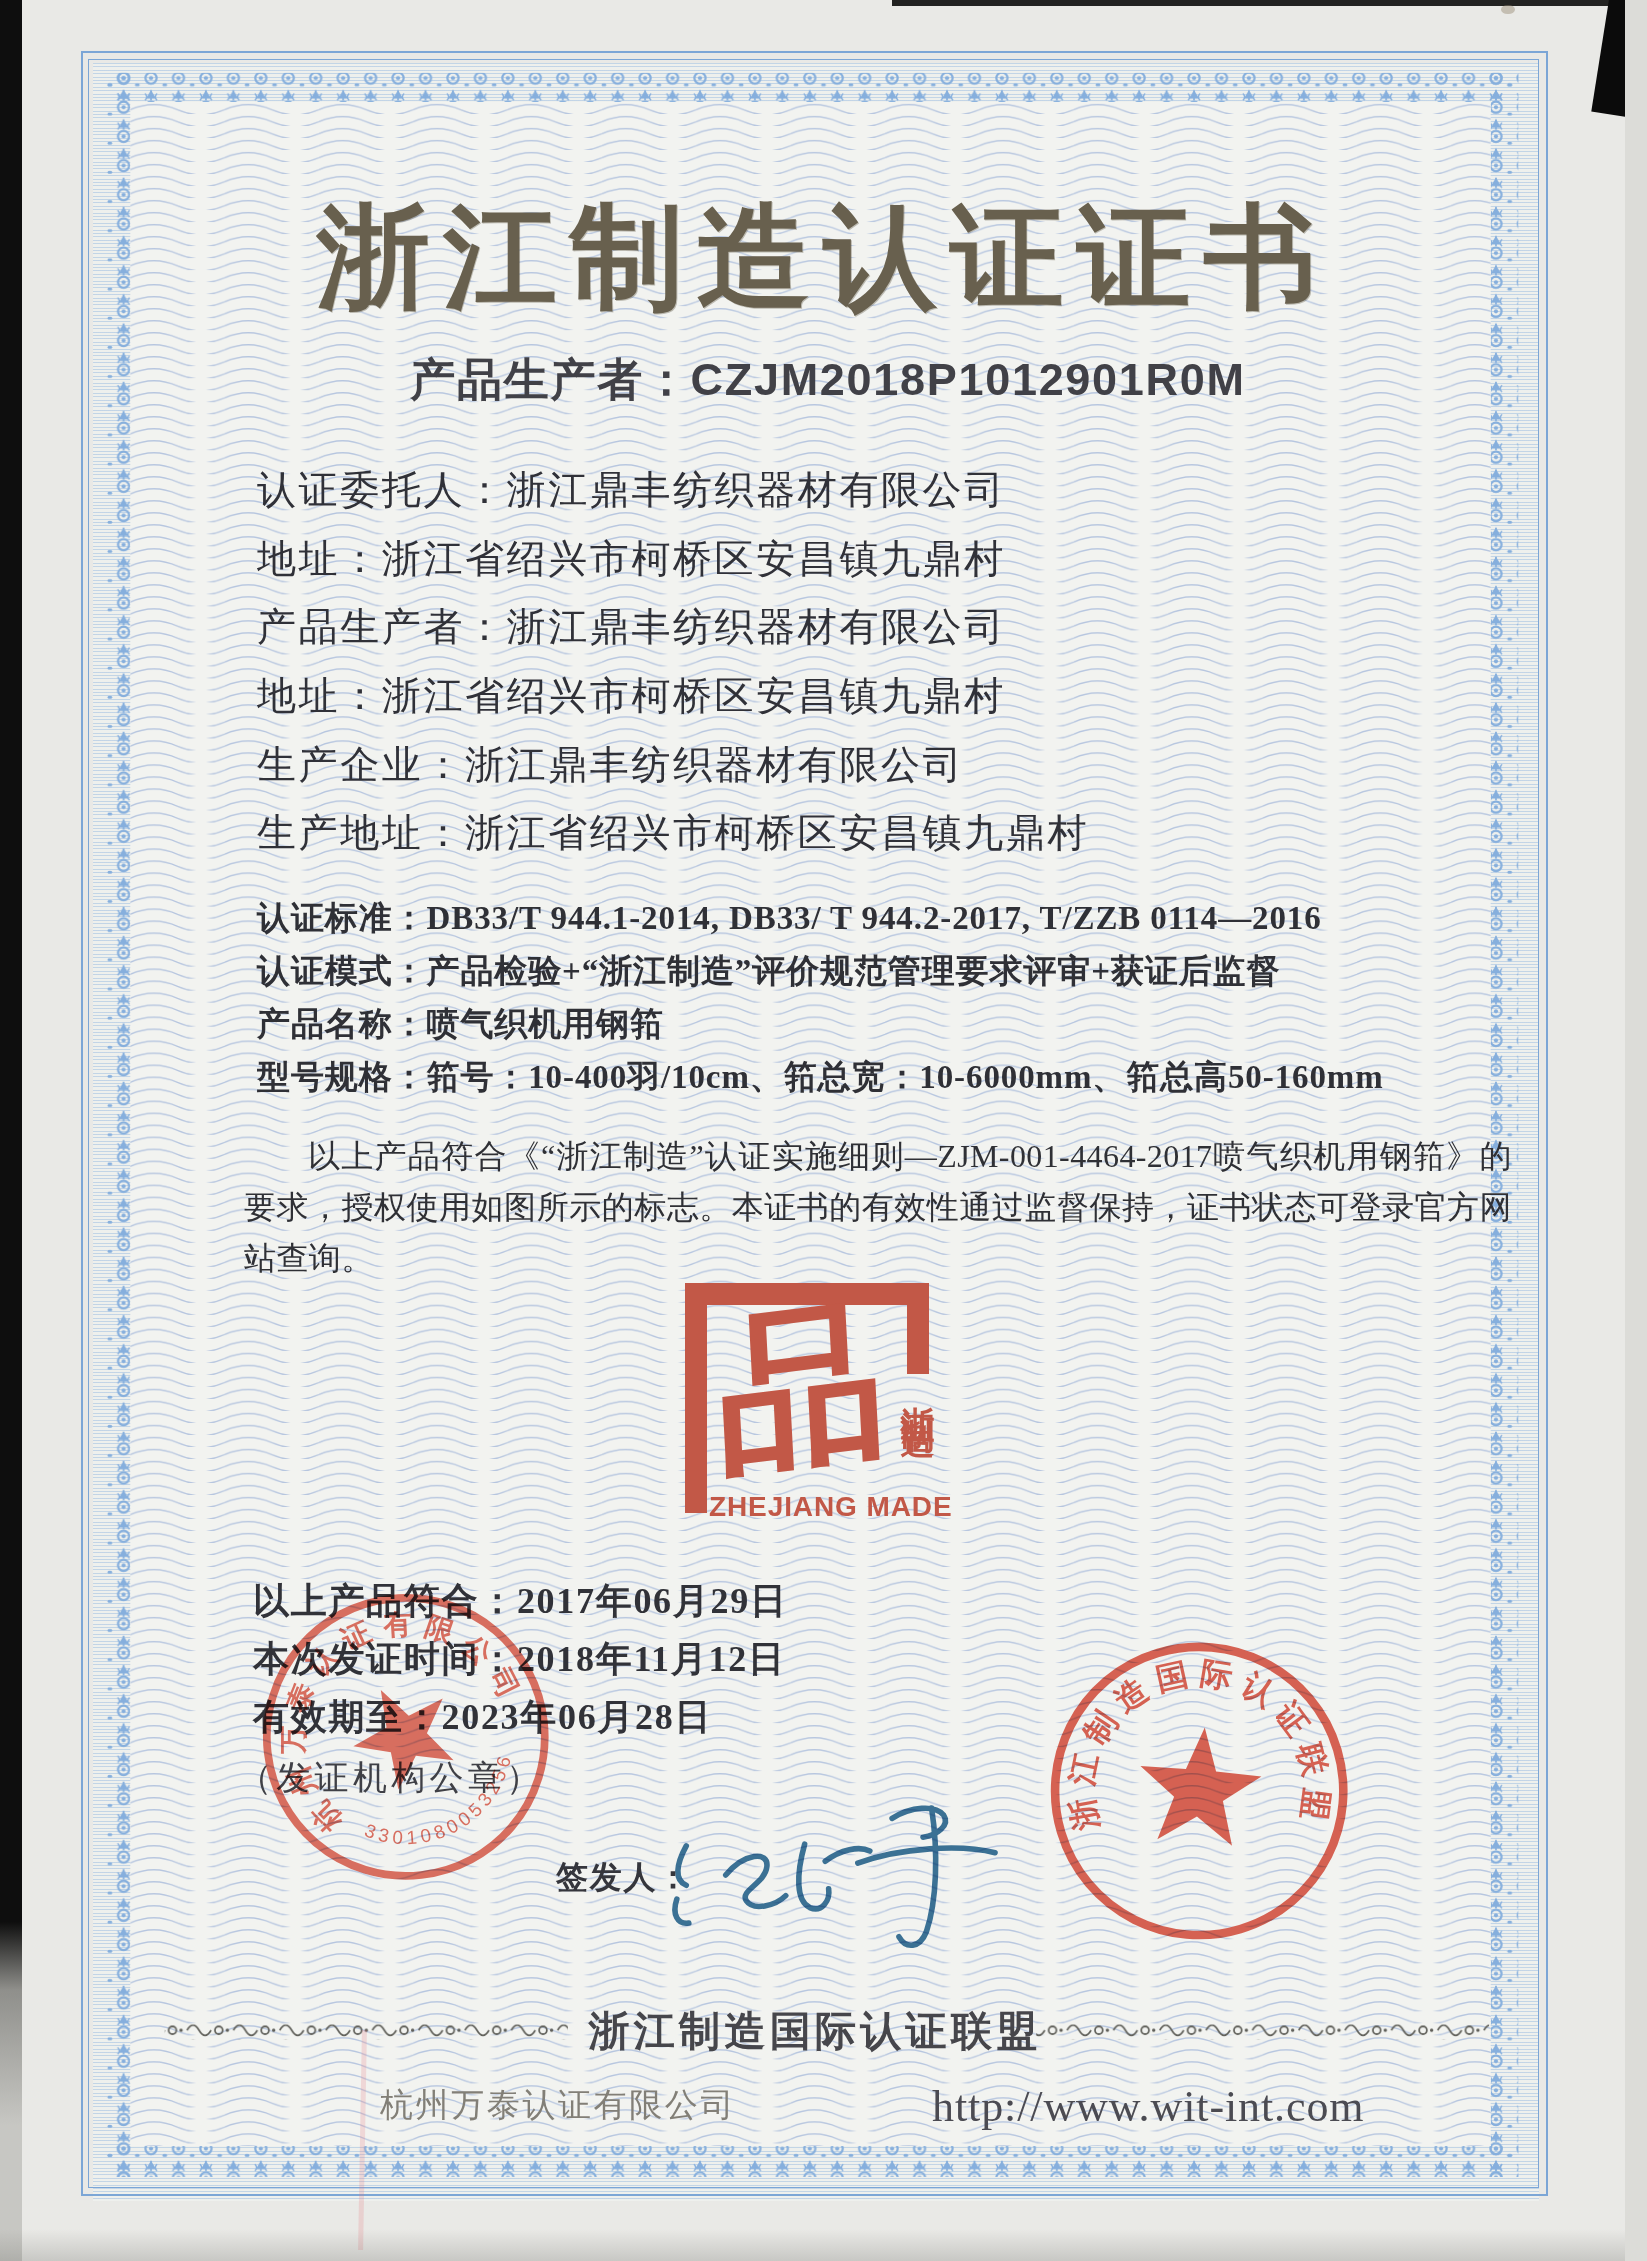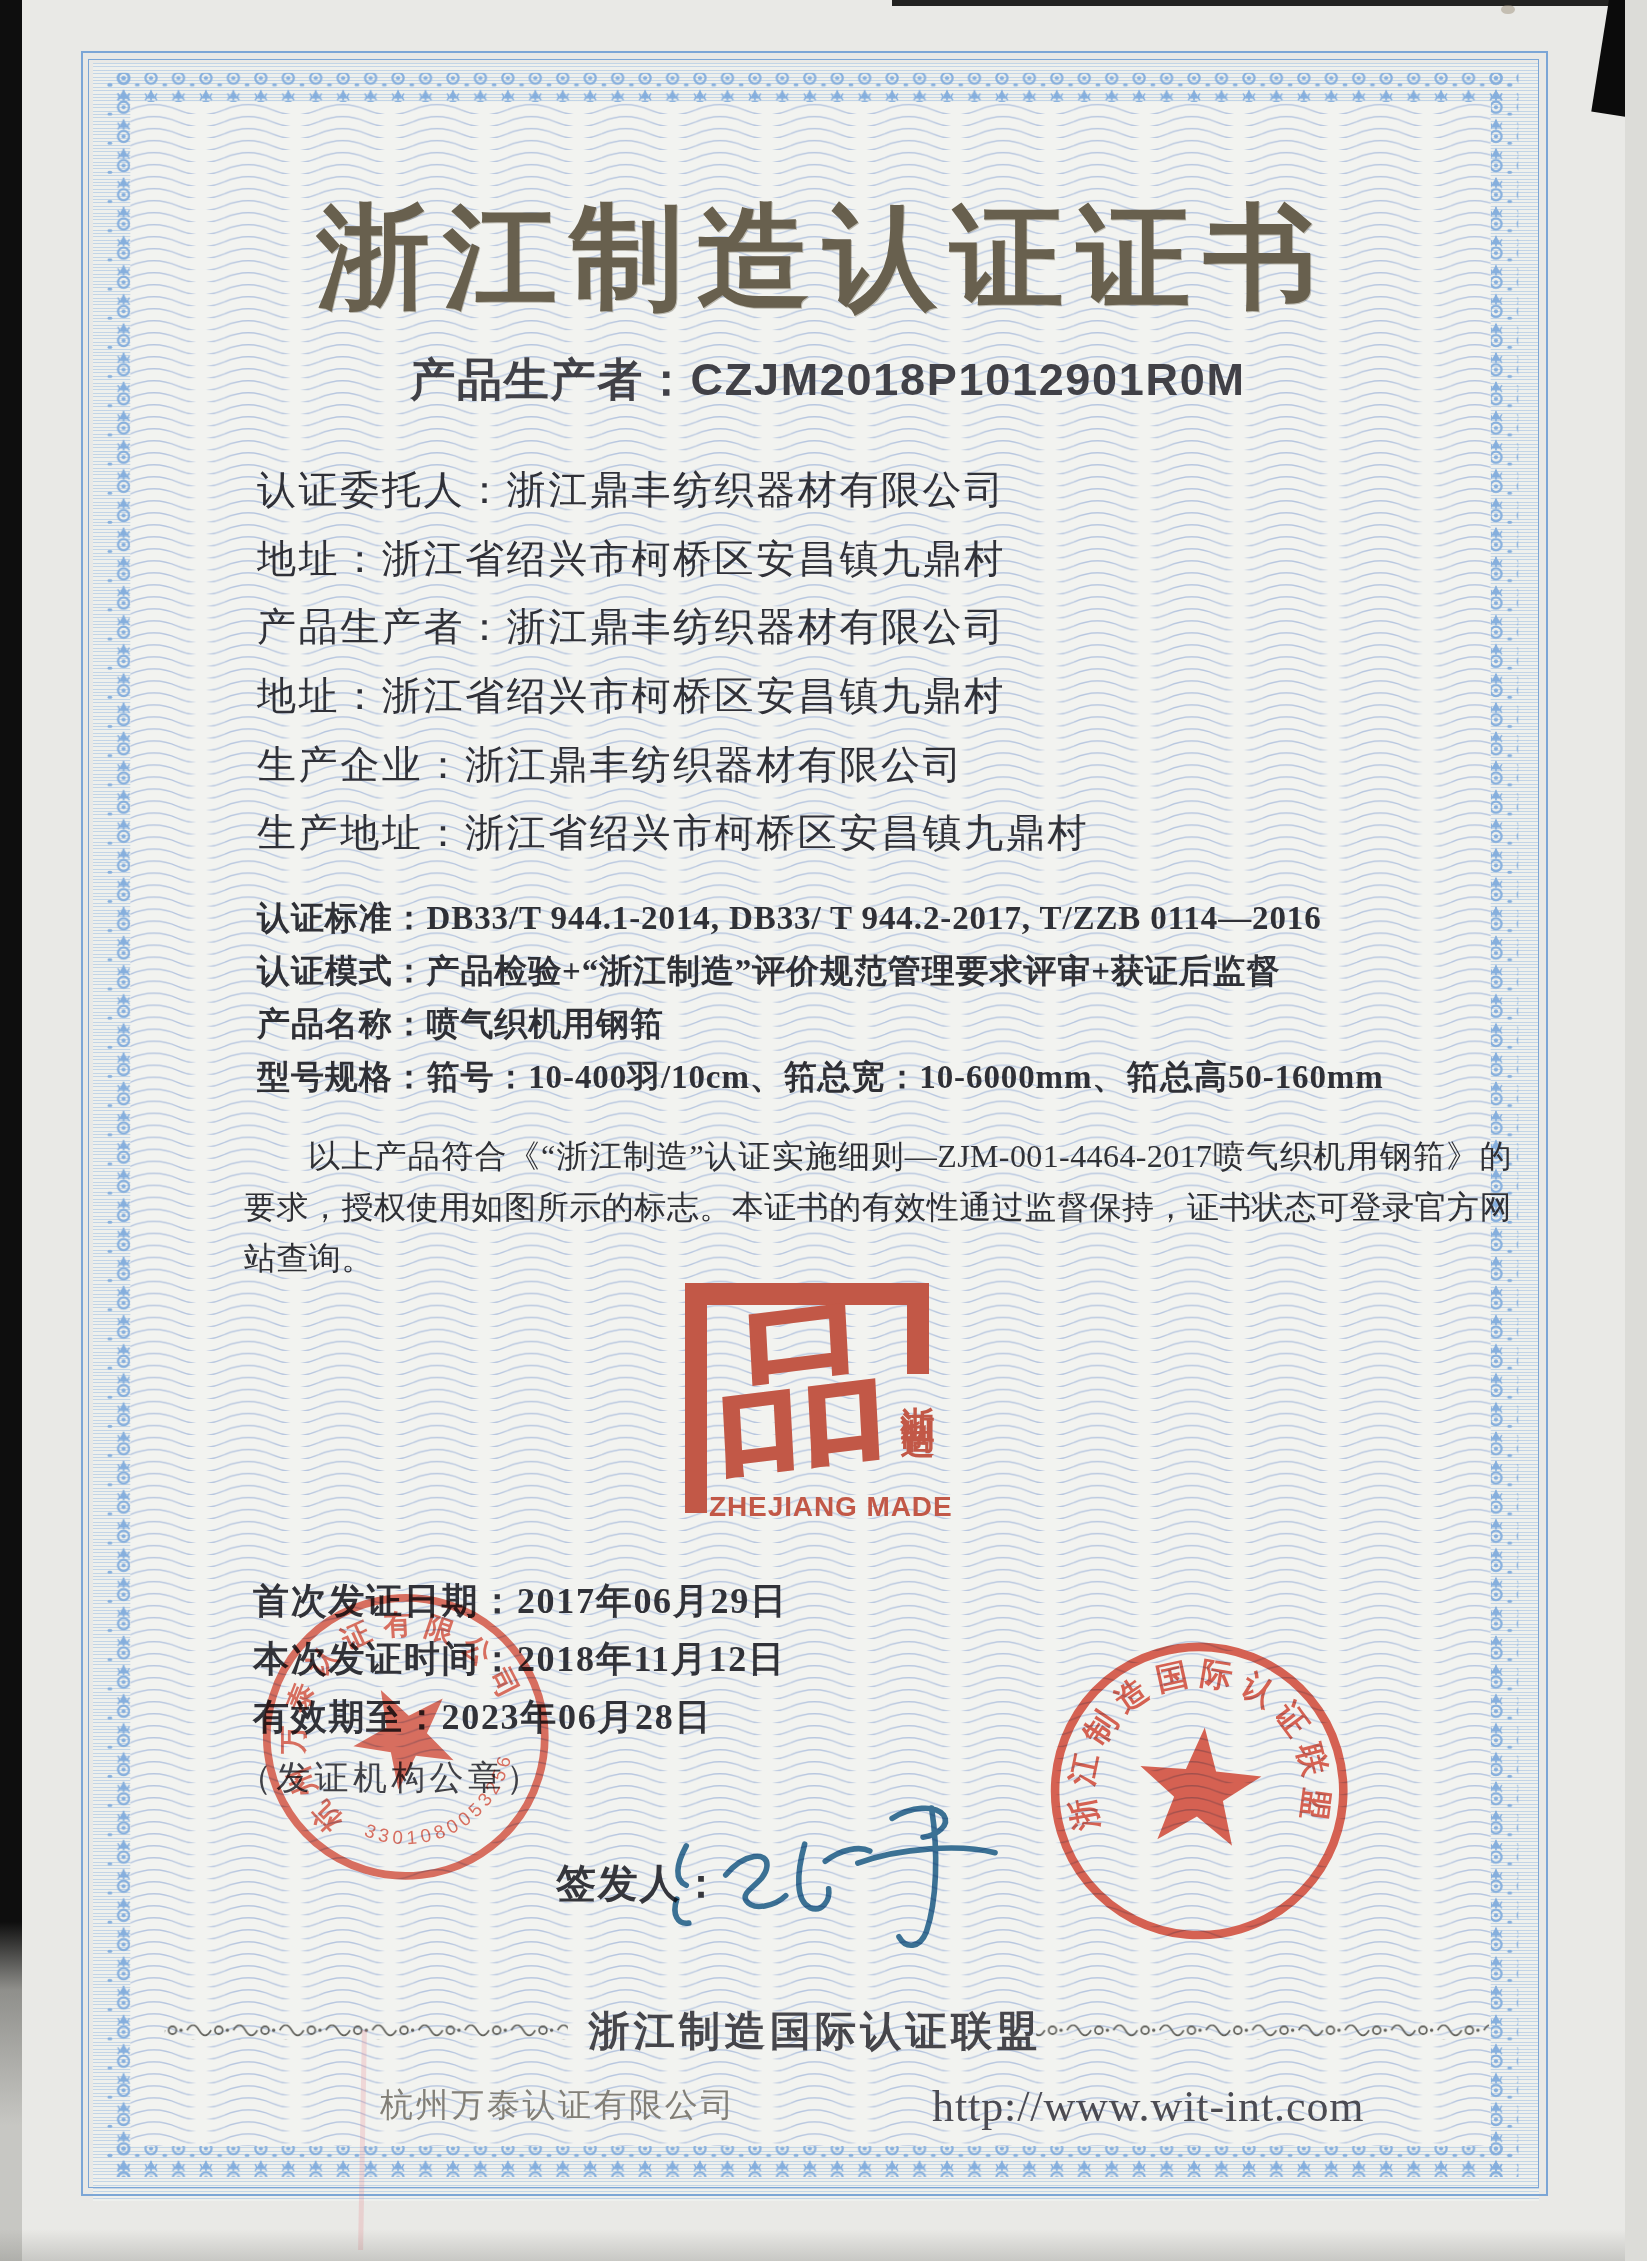--- a/index.html
+++ b/index.html
@@ -35,21 +35,21 @@
     text-shadow:0.9px 0.9px 0 rgba(90,80,60,.35); }
   .certno { left:0; top:350px; width:1656px; text-align:center;
     font-family:"Liberation Sans","DejaVu Sans",sans-serif;
     font-size:45px; font-weight:600; letter-spacing:1.7px; color:#414147; }
   .party-line { left:257px; width:1244px; font-size:39px; font-weight:normal; letter-spacing:2.6px; color:#303138; white-space:nowrap; }
   .spec-line { left:257px; width:1261px; font-size:33px; font-weight:bold; letter-spacing:0.9px; color:#2f3036; white-space:nowrap; }
   .statement { left:244px; top:1131px; width:1268px; font-size:32px; line-height:1.6;
     text-align:justify; text-indent:2em; letter-spacing:0.4px; color:#2f3035; }
   .date-line { left:253px; width:772px; font-size:36px; font-weight:bold; letter-spacing:1.7px; color:#313238; white-space:nowrap; }
   .seal-note { left:238px; top:1755px; font-size:34px; letter-spacing:4.3px; color:#3f4046; }
-  .signer { left:556px; top:1856px; font-size:40px; font-weight:bold; letter-spacing:1.7px; color:#35363c; }
+  .signer { left:556px; top:1856px; font-size:32px; font-weight:bold; letter-spacing:1.7px; color:#35363c; }
 
   
   .logo { left:685px; top:1283px; width:250px; height:245px; }
   .logo .bar { position:absolute; background:#c25847; }
   .logo .bar-top { left:0; top:0; width:244px; height:22px; }
   .logo .bar-left { left:0; top:0; width:22px; height:230px; }
   .logo .bar-right { left:222px; top:0; width:22px; height:91px; }
   .logo .mark { position:absolute; left:15.4px; top:13.7px; width:202px; height:189px;
     font-size:170px; line-height:184px; text-align:center; color:#c25847;
     font-weight:bold; transform:rotate(-7deg) skewX(-4deg); }
@@ -126,21 +126,21 @@
 
   <div class="abs logo">
     <div class="bar bar-top"></div>
     <div class="bar bar-left"></div>
     <div class="bar bar-right"></div>
     <div class="mark">品</div>
     <div class="side-text">浙江制造</div>
     <div class="caption">ZHEJIANG MADE</div>
   </div>
 
-  <div class="abs date-line" style="top:1577px"><span>首次发证日期：</span><span>2017年06月29日</span></div>
+  <div class="abs date-line" style="top:1577px"><span>以上产品符合：</span><span>2017年06月29日</span></div>
   <div class="abs date-line" style="top:1635px"><span>本次发证时间：</span><span>2018年11月12日</span></div>
   <div class="abs date-line" style="top:1693px"><span>有效期至：</span><span>2023年06月28日</span></div>
 
   <div class="abs seal-note">（发证机构公章）</div>
   <div class="abs signer">签发人：</div>
 
   <svg class="abs" style="left:0;top:0; mix-blend-mode:multiply" width="1647" height="2261" viewBox="0 0 1920 2636">
     <defs>
       <path id="arcNameL" d="M -108.7 50.7 A 120 120 0 1 1 108.7 50.7" fill="none"></path>
       <path id="arcNameR" d="M -112.3 52.4 A 124 124 0 1 1 112.3 52.4" fill="none"></path>

